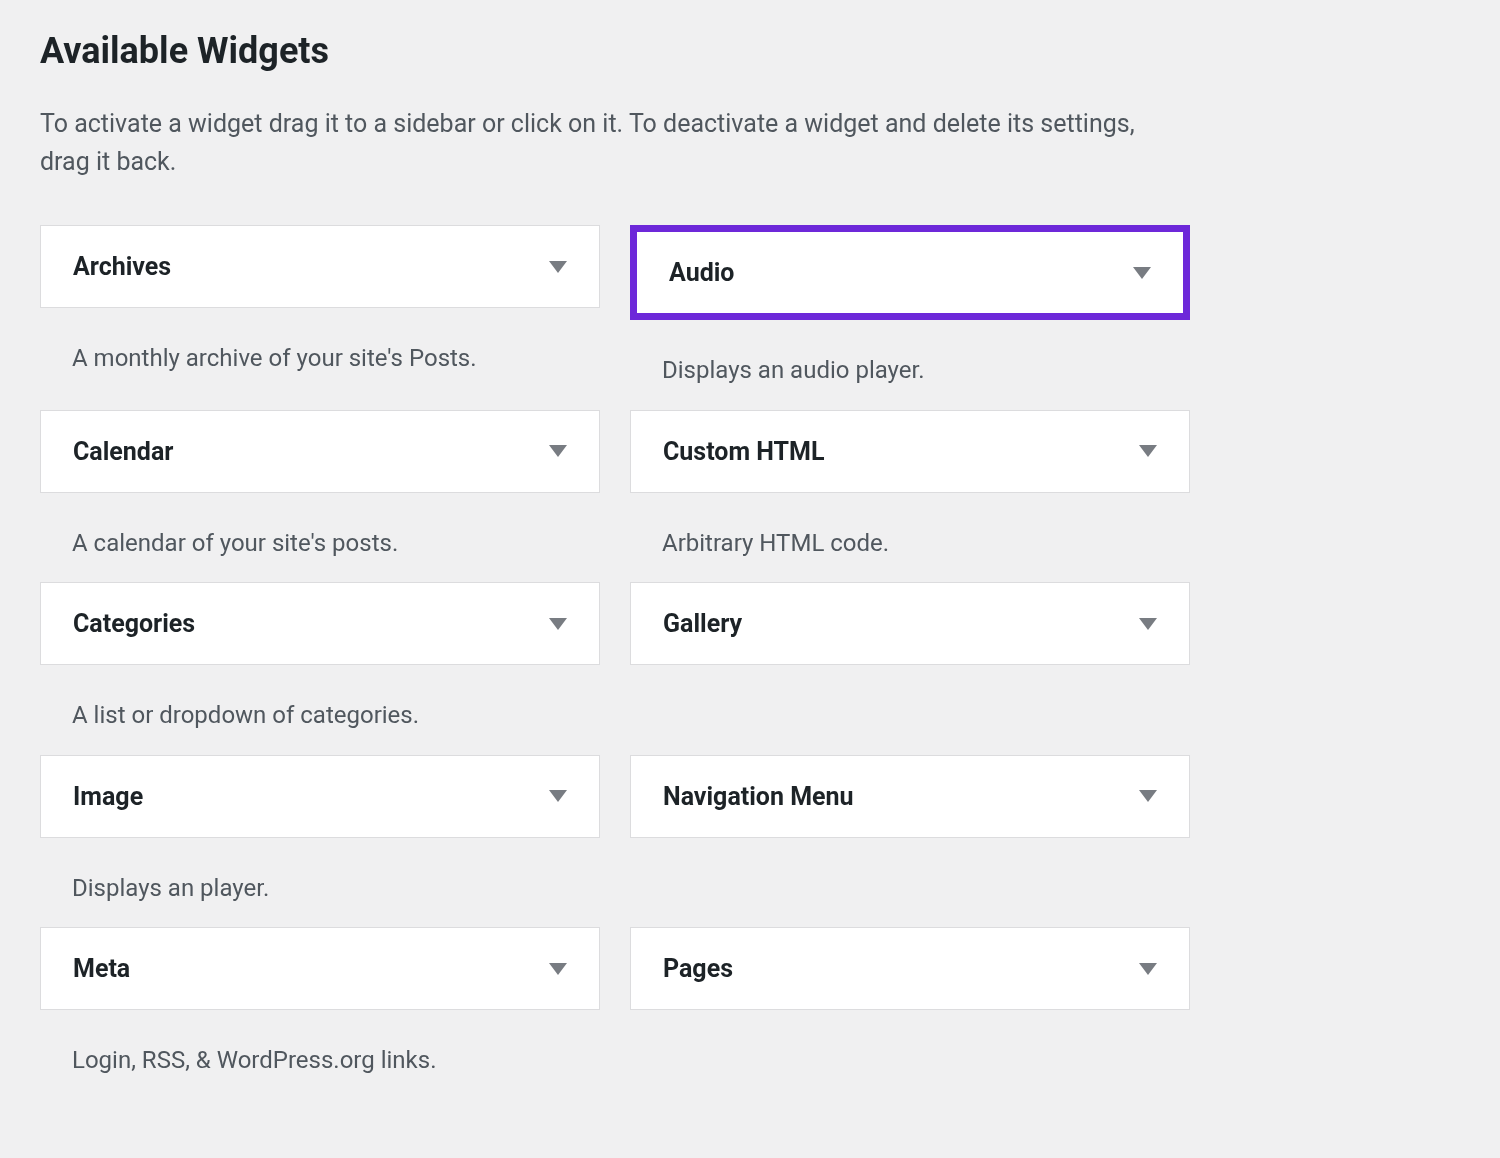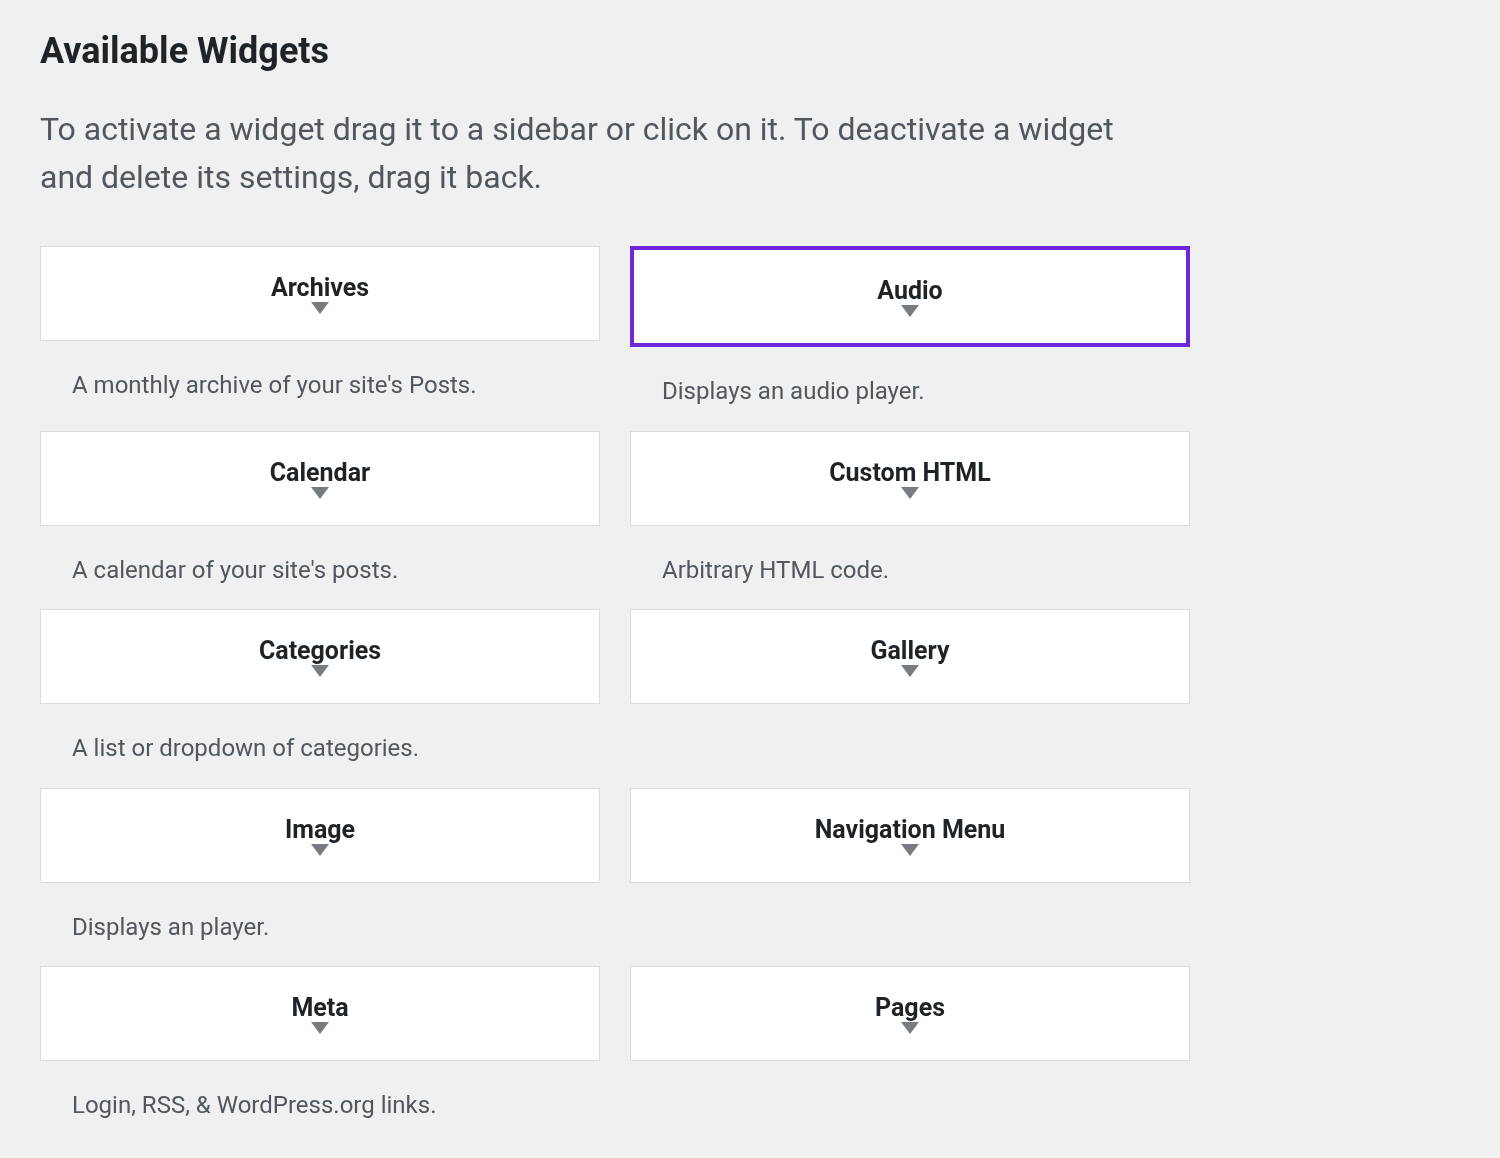--- a/index.html
+++ b/index.html
@@ -10,21 +10,21 @@
       color: #1d2327;
       width: 1500px;
     }
     .page-title {
       font-size: 36px;
       font-weight: 700;
       color: #1d2327;
       margin-bottom: 33px;
     }
     .page-description {
-      font-size: 32px;
+      font-size: 25px;
       line-height: 1.5;
       color: #50575e;
       margin-bottom: 45px;
       max-width: 1120px;
     }
     .widget-grid {
       display: grid;
       grid-template-columns: 1fr 1fr;
       gap: 0 30px;
       max-width: 1150px;
@@ -33,41 +33,41 @@
       margin-bottom: 10px;
     }
     .widget-header {
       background: #ffffff;
       border: 1px solid #dcdcde;
       display: flex;
       align-items: center;
       justify-content: space-between;
       padding: 26px 32px;
       cursor: pointer;
-      flex-direction: column;
     }
     .widget-header.selected {
-      border: 4px solid #6d28d9;
+      border: 7px solid #6d28d9;
     }
     .widget-title {
       font-size: 25px;
       font-weight: 700;
       color: #1d2327;
     }
     .widget-arrow {
       display: inline-flex;
       align-items: center;
       justify-content: center;
     }
     .widget-arrow svg { display:block; }
     .widget-description {
       font-size: 24px;
       color: #50575e;
       padding: 28px 32px 12px 32px;
       line-height: 1.4;
+      margin-top: 6px;
     }
   </style>
 </head>
 <body>
 
 <h1 class="page-title">Available Widgets</h1>
 <p class="page-description">To activate a widget drag it to a sidebar or click on it. To deactivate a widget and delete its settings, drag it back.</p>
 
 <div class="widget-grid">
 

